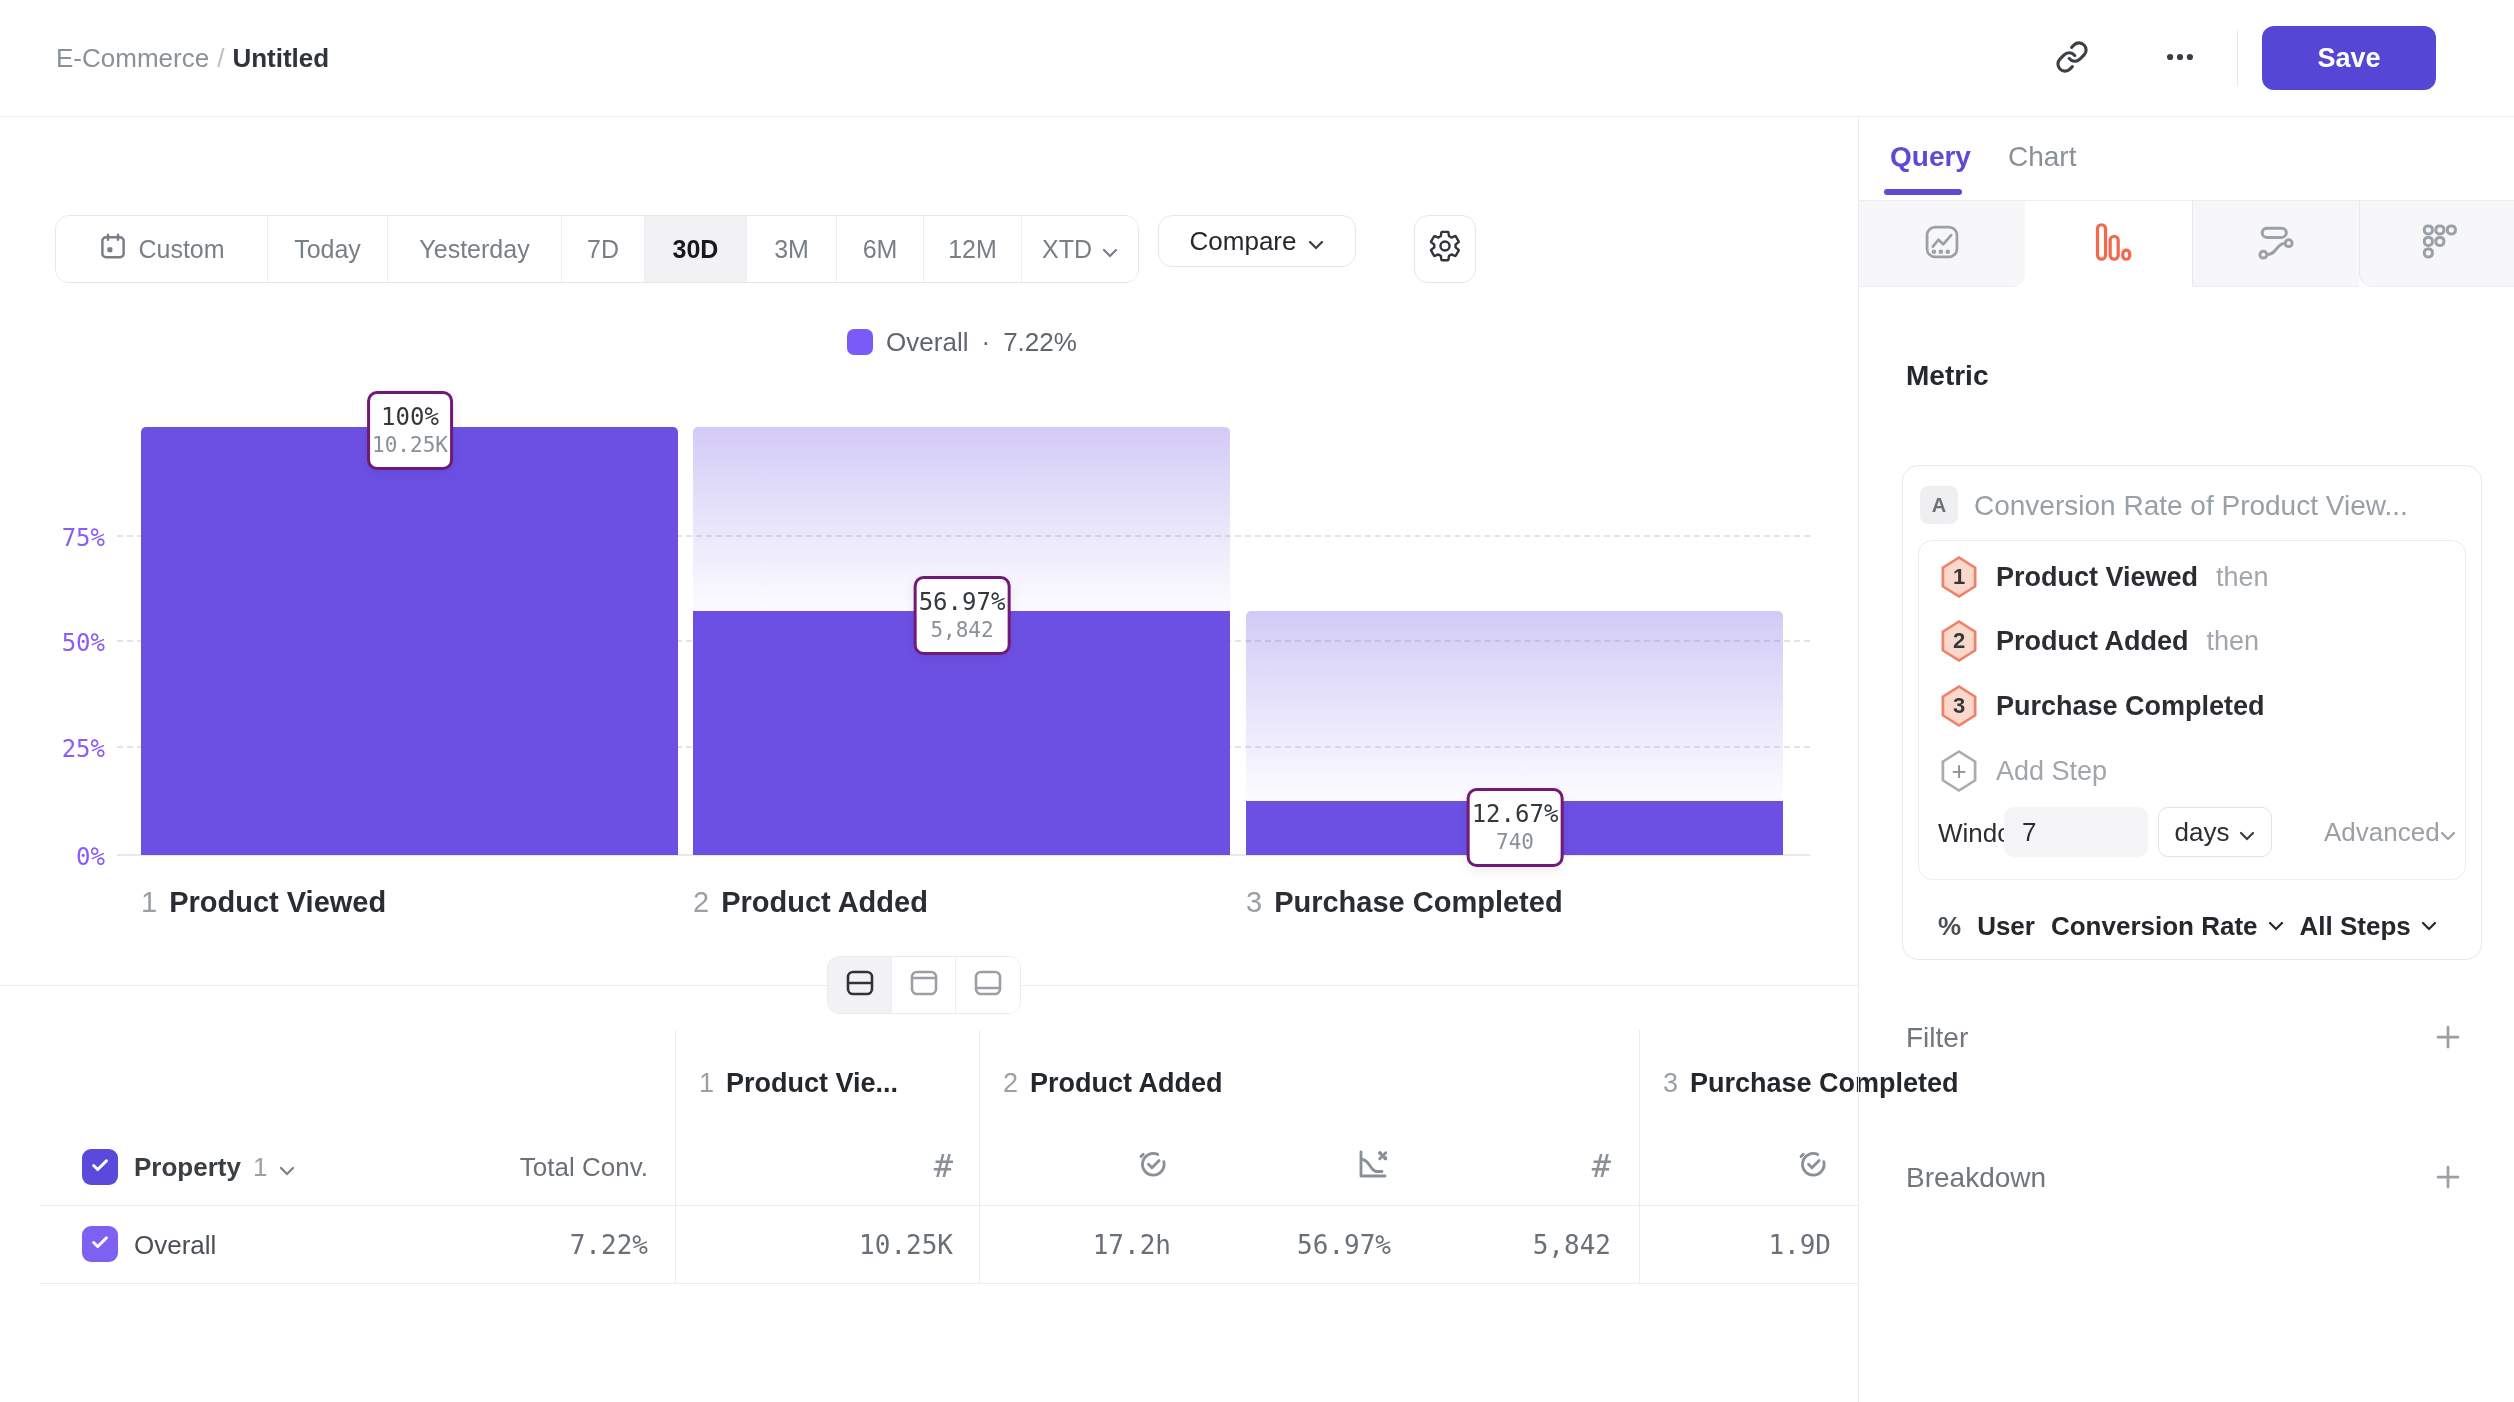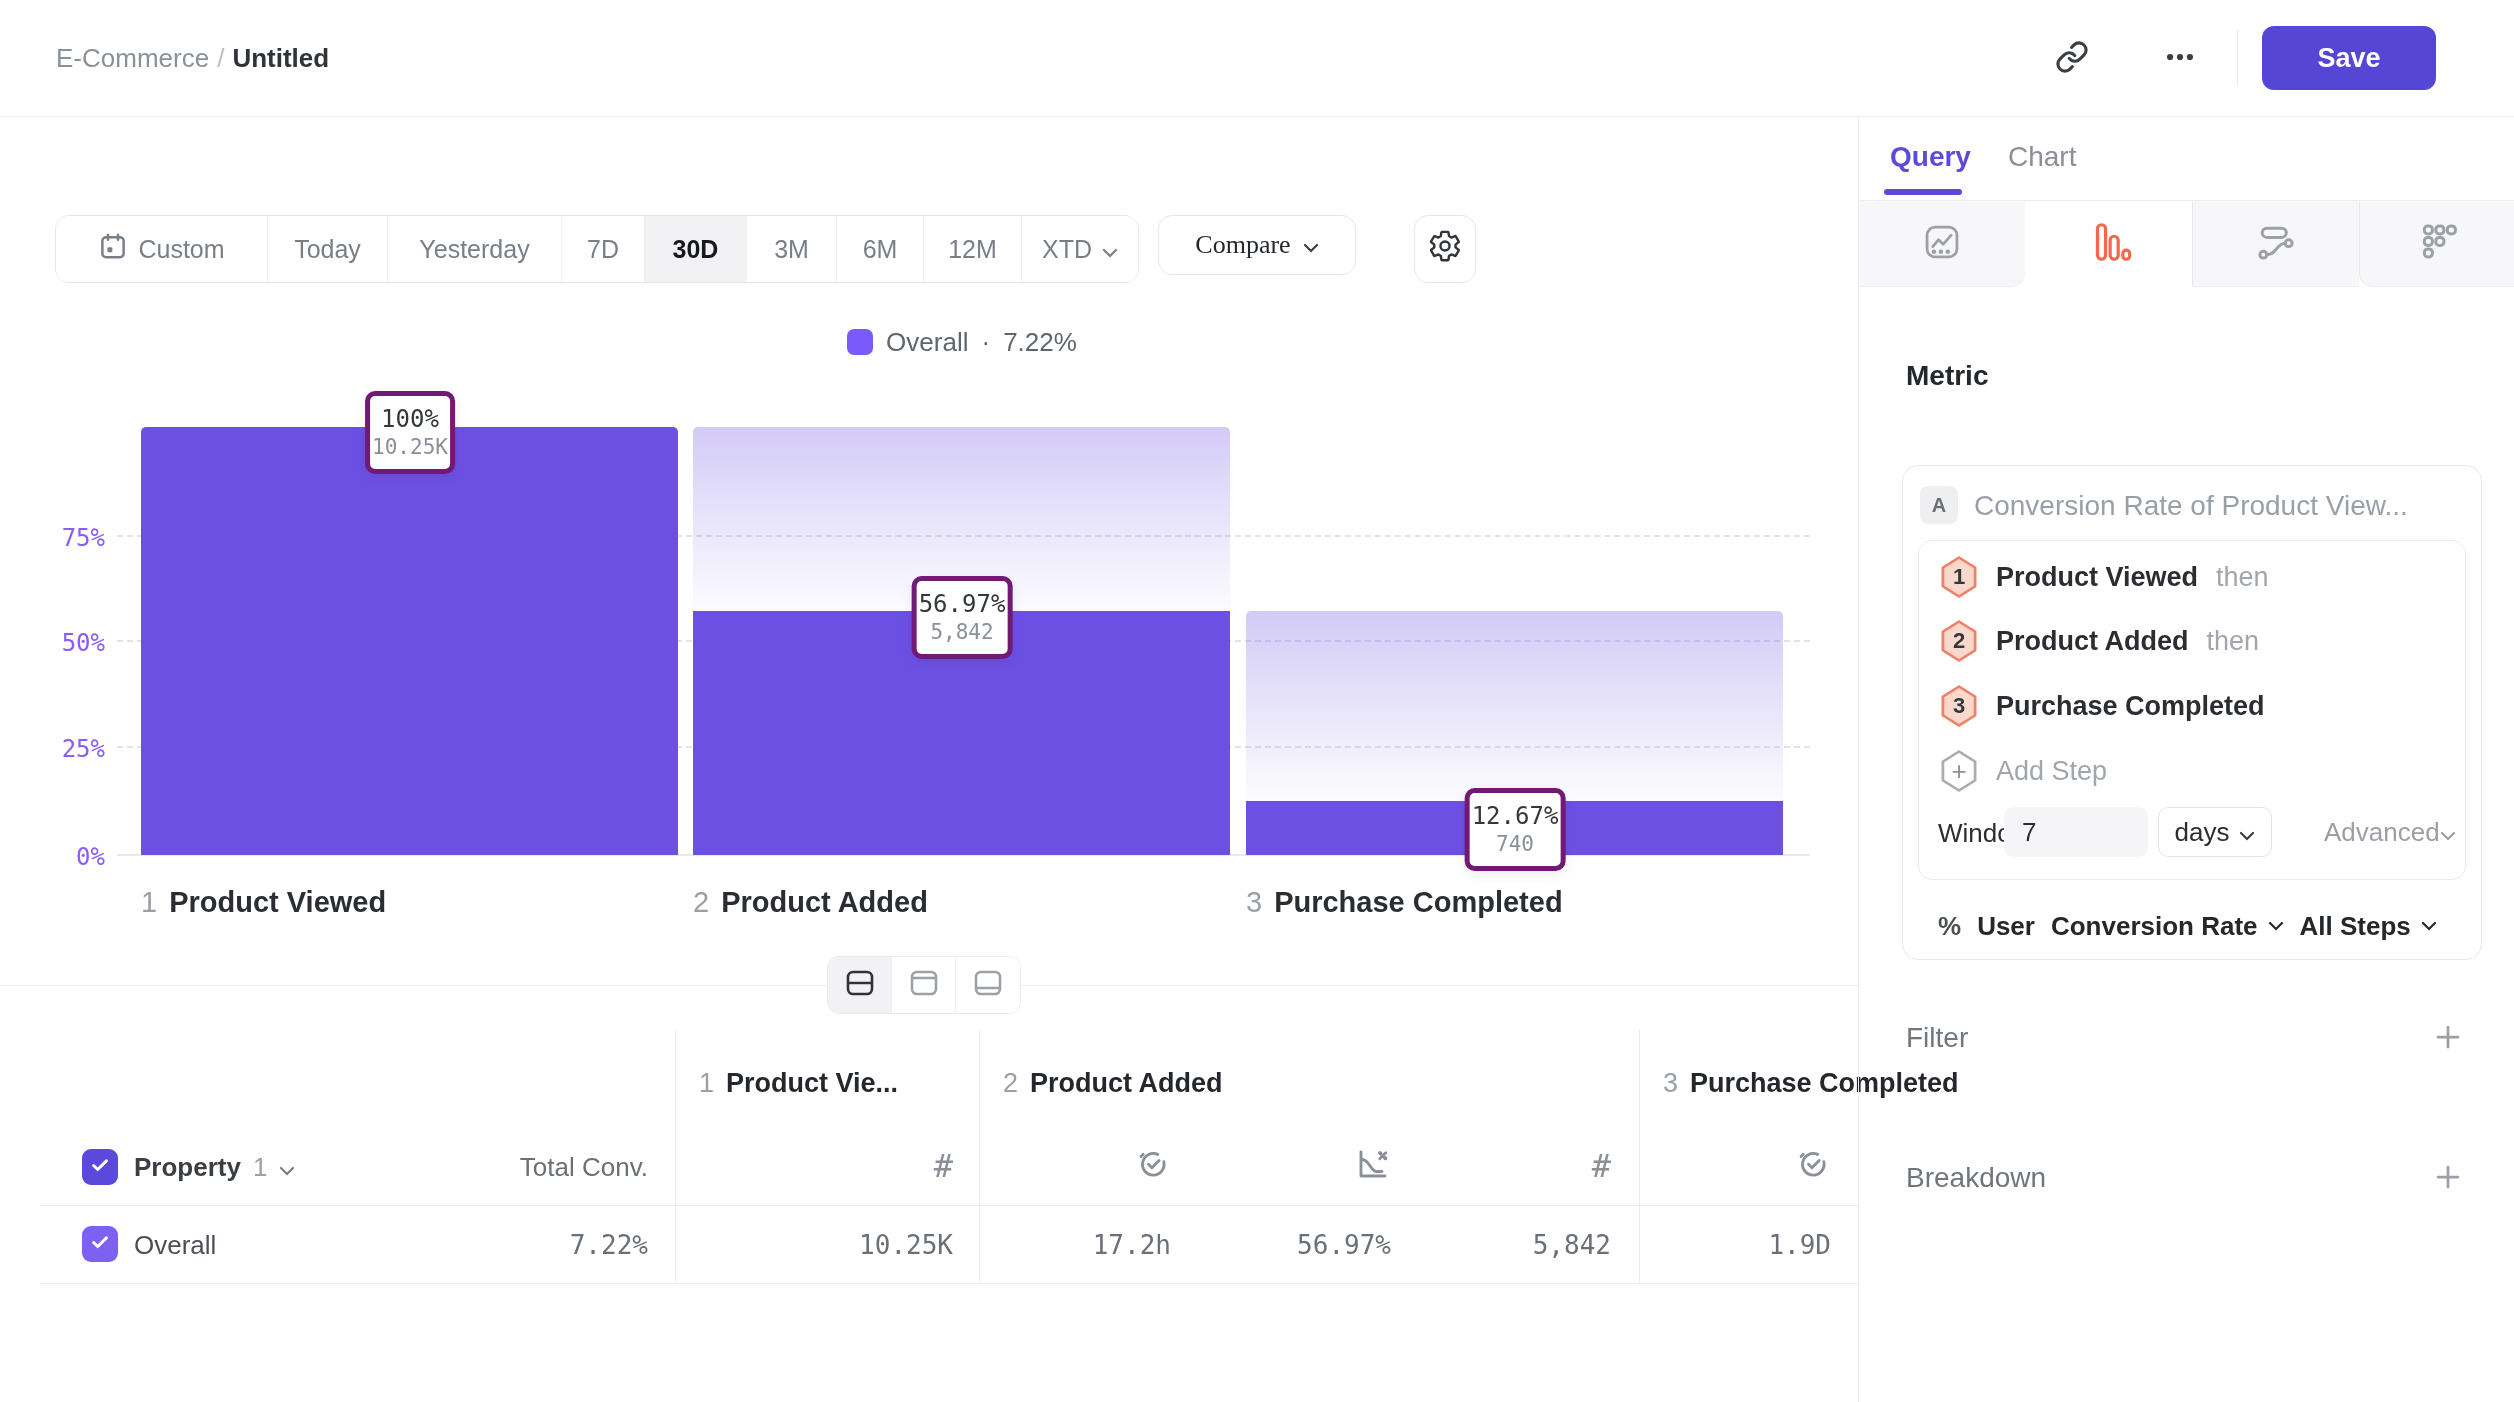--- a/index.html
+++ b/index.html
@@ -33,21 +33,21 @@
 
   
   .legend { left:141px; top:323px; width:1642px; height:38px; display:flex; align-items:center; justify-content:center; gap:13px; font-size:26px; color:#5f666d; }
   .legend .sw { width:26px; height:26px; border-radius:7px; background:#7a5af8; }
   .ytick { width:72px; text-align:right; font-size:24px; color:#8b5cf6; }
   .gline { left:117px; width:1693px; border-top:2px dashed #e4e4e8; height:0; }
   .baseline { left:117px; top:854px; width:1693px; height:2px; background:#e9e9ec; }
   .bar-solid { width:537px; background:#6c50e4; }
   .bar-ghost { width:537px; background:linear-gradient(180deg, rgba(108,80,228,.30) 0%, rgba(108,80,228,.14) 55%, rgba(108,80,228,.02) 100%); border-radius:5px 5px 0 0; }
   .rtop { border-radius:5px 5px 0 0; }
-  .tip { transform:translateX(-50%); background:#fff; border:5px solid #701a75; border-radius:10px;
+  .tip { transform:translateX(-50%); background:#fff; border:3px solid #701a75; border-radius:10px;
     box-shadow:0 4px 12px rgba(20,20,40,.07); padding:8px 2px; text-align:center; z-index:3; }
   .tip .l1 { font-size:24px; color:#33383d; line-height:30px; }
   .tip .l2 { font-size:21px; color:#8a9097; line-height:27px; }
   .steplabel { top:884px; height:36px; gap:12px; font-size:29px; }
   .steplabel .n { color:#9aa0a6; }
   .steplabel .t { color:#2a2e33; font-weight:600; }
 
   
   .hdiv-main { left:0; top:985px; width:1858px; height:1px; background:#ededef; }
   .toggle { left:827px; top:956px; height:58px; display:flex; border:1px solid #ebebed; border-radius:12px; background:#fff; overflow:hidden; z-index:2; }
@@ -156,21 +156,21 @@
     <div class="cell" style="width:116px;">
       <span>XTD</span>
       <span>
         <svg width="16" height="10" viewBox="0 0 16 10" fill="none" stroke="#787f87" stroke-width="2.2" stroke-linecap="round">
             <path d="M2 2l6 6 6-6"></path>
           </svg>
       </span>
     </div>
   </div>
 
-  <button class="abs btn" style="left:1158px; top:215px; width:198px; height:60px;font-family:Liberation Serif, serif;">
+  <button class="abs btn" style="left:1158px; top:215px; width:198px; height:52px;">
     <span style="font-weight:500;">Compare</span>
     <span>
       <svg width="16" height="10" viewBox="0 0 16 10" fill="none" stroke="#3a3f45" stroke-width="2.2" stroke-linecap="round">
           <path d="M2 2l6 6 6-6"></path>
         </svg>
     </span>
   </button>
 
   <button class="abs btn" style="left:1414px; top:215px; width:62px; height:68px;">
     <span>

